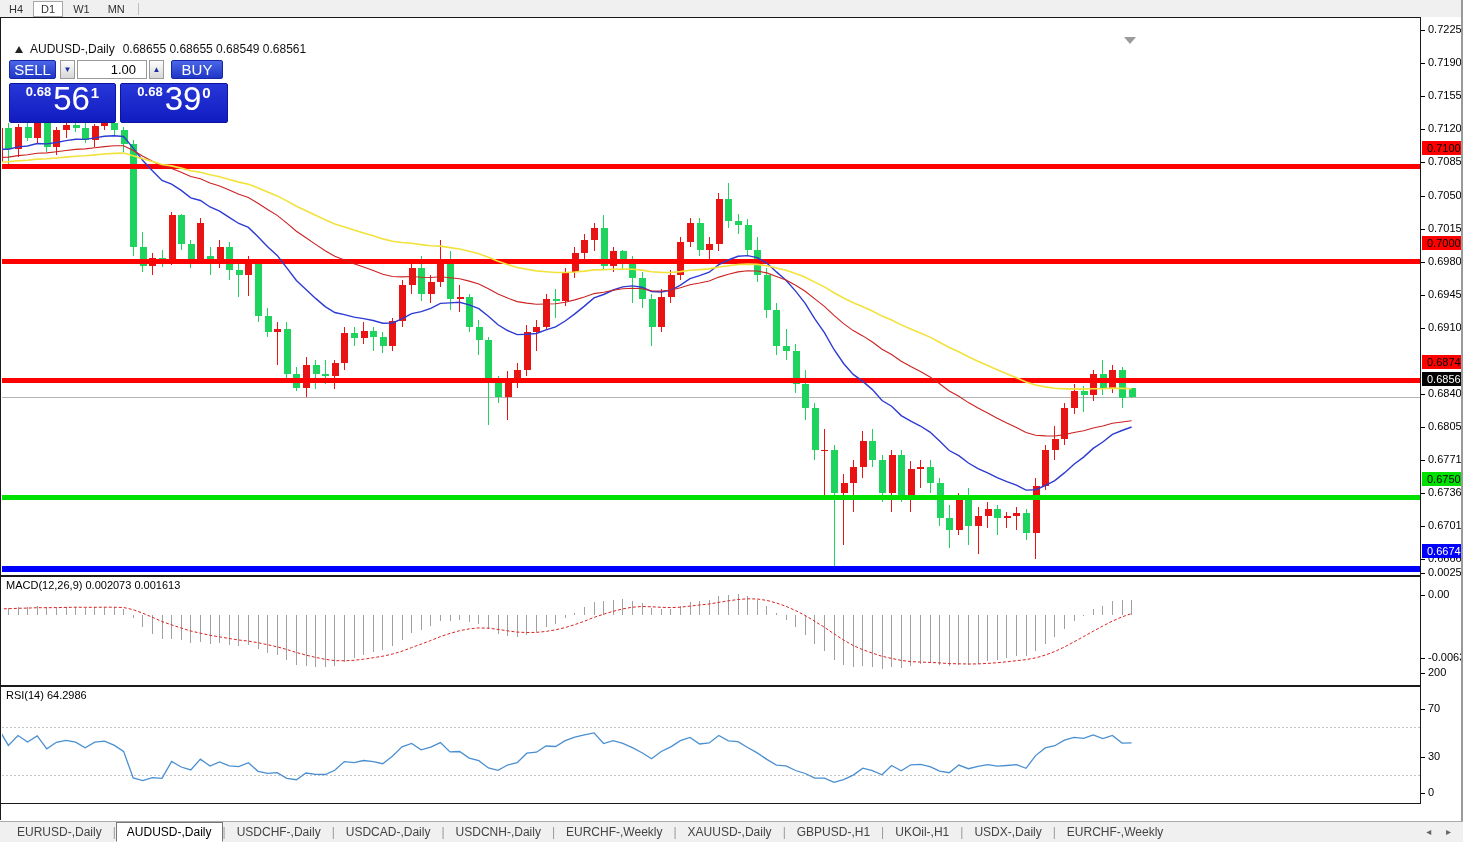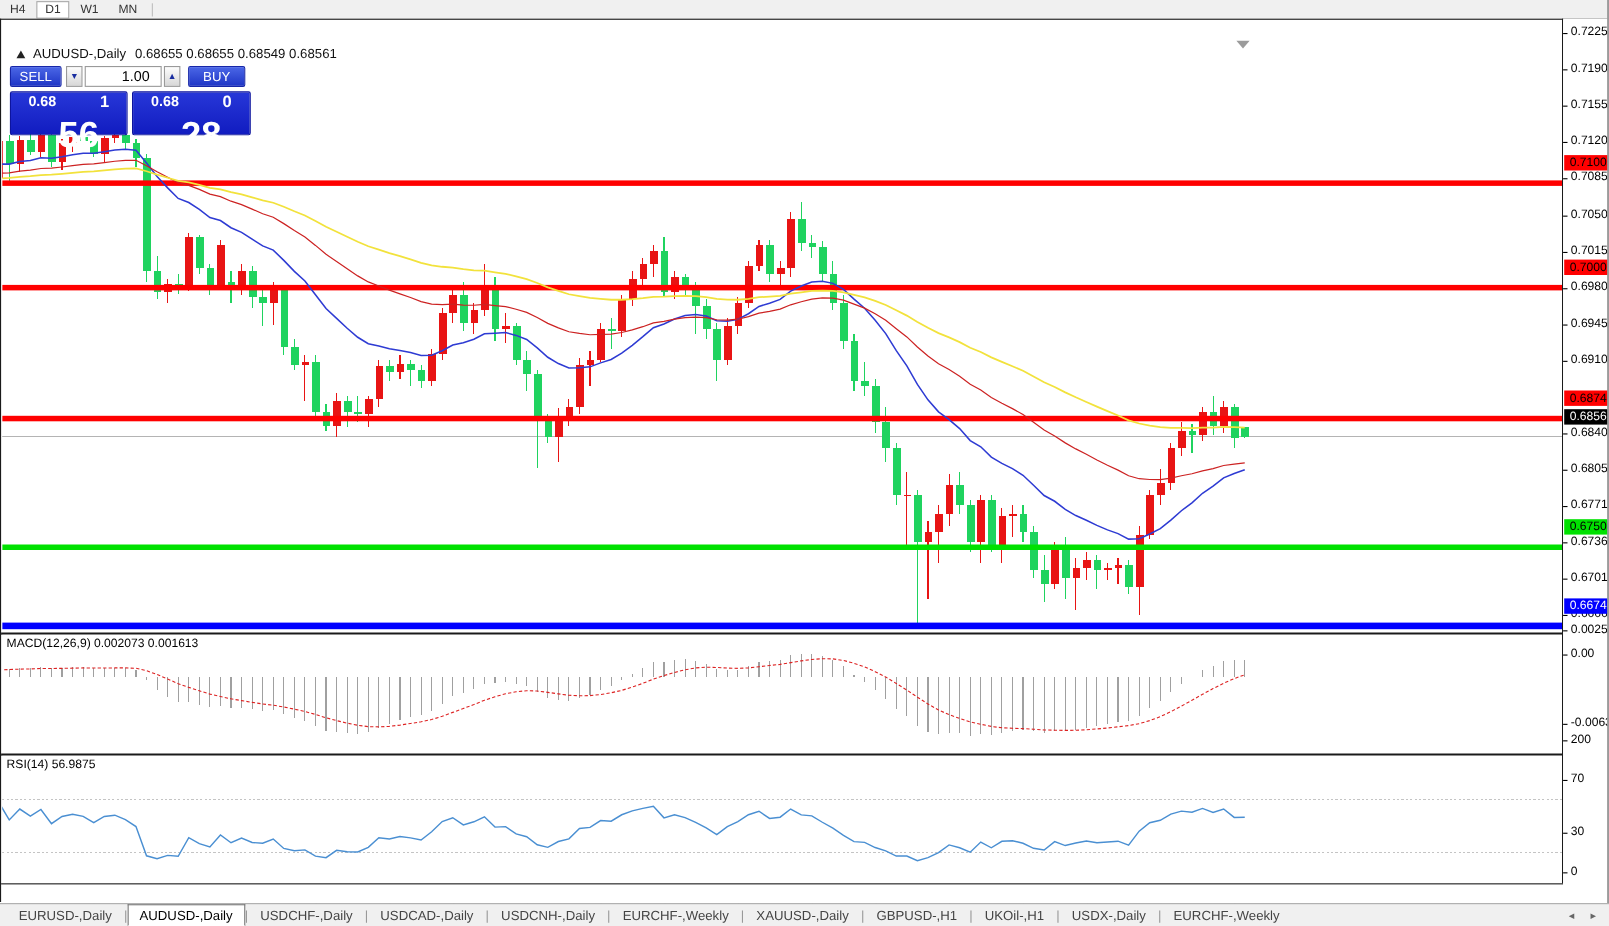--- a/index.html
+++ b/index.html
@@ -27,32 +27,32 @@
   .ptick{position:absolute;font-size:11px;color:#000;left:7px;white-space:nowrap;}
   .ptickline{position:absolute;left:0;width:4px;height:1px;background:#000;}
   .chip{position:absolute;left:1px;width:41px;font-size:11px;text-align:left;padding-left:5px;
         box-sizing:border-box;height:14px;line-height:14px;white-space:nowrap;}
   
   #chead{position:absolute;left:14px;top:24px;font-size:12px;color:#111;display:flex;align-items:center;}
   #chead .tri{width:0;height:0;border-left:4px solid transparent;border-right:4px solid transparent;
               border-bottom:7px solid #222;margin-right:7px;}
   #chead b{font-weight:normal;margin-right:8px;}
   #tpanel{position:absolute;left:0;top:42px;width:232px;}
-  .prow{position:absolute;height:19px;top:0;color:#fff;font-size:12px;display:flex;
+  .prow{position:absolute;height:19px;top:0;color:#fff;font-size:15px;display:flex;
         align-items:center;justify-content:center;cursor:default;}
   .bluebtn{background:linear-gradient(#4a66e6,#1f36c6);border:1px solid #1626a8;border-radius:2px;box-sizing:border-box;}
   .spinbtn{background:linear-gradient(#fdfdfd,#d7d7d7);border:1px solid #9a9a9a;box-sizing:border-box;
            color:#1a2ea0;font-size:8px;display:flex;align-items:center;justify-content:center;}
   #volbox{background:#fff;border:1px solid #9a9a9a;color:#000;font-size:13px;
           display:flex;align-items:center;justify-content:flex-end;padding-right:10px;box-sizing:border-box;padding-left:10px;}
   .bigbox{position:absolute;top:23px;height:40px;background:linear-gradient(#2737d8,#111cc0);
           border:1px solid #0d149e;border-radius:2px;box-sizing:border-box;color:#fff;
           display:flex;justify-content:center;padding-bottom:2px;cursor:default;}
   .bigbox .frac{font-size:13px;font-weight:bold;margin:0 2px 4px 0;}
-  .bigbox .pips{font-size:33px;font-weight:bold;line-height:30px;margin-top:24px;}
+  .bigbox .pips{font-size:33px;font-weight:normal;line-height:30px;}
   .bigbox .sup{font-size:15px;font-weight:bold;margin:0 0 16px 1px;}
   #shiftmark{position:absolute;left:1123px;top:19px;width:0;height:0;
              border-left:6px solid transparent;border-right:6px solid transparent;
              border-top:7px solid #9b9b9b;}
   .indlabel{position:absolute;left:4px;top:2px;font-size:11px;color:#000;white-space:nowrap;}
   
   #tscale{position:absolute;left:0;top:803px;width:1420px;height:17px;background:#fff;}
   .dlabel{position:absolute;top:3px;font-size:11px;color:#000;white-space:nowrap;transform:translateX(-50%);}
   .dtick{position:absolute;top:0;width:1px;height:4px;background:#000;}
   
@@ -456,21 +456,21 @@
         </svg>
       <div class="indlabel">MACD(12,26,9) 0.002073 0.001613</div>
     </div>
     <div class="sep" style="top:667px"></div>
     <div class="pane" id="rsi-pane">
       <svg id="rsi-svg" width="1419" height="133">
           <line x1="0" y1="40" x2="1419" y2="40" stroke="#c4c4c4" stroke-width="1" stroke-dasharray="2 2" shape-rendering="crispEdges"></line>
           <line x1="0" y1="88" x2="1419" y2="88" stroke="#c4c4c4" stroke-width="1" stroke-dasharray="2 2" shape-rendering="crispEdges"></line>
           <polyline points="-3.1999999999999993,42.2 6.4,58.4 16,48.5 25.6,55.0 35.2,48.9 44.8,61.8 54.4,55.3 64,53.3 73.6,55.2 83.2,60.8 92.8,55.2 102.39999999999999,54.1 112,58.1 121.6,64.4 131.2,91.0 140.8,93.6 150.4,90.6 160,91.4 169.6,74.5 179.2,80.0 188.79999999999998,82.9 198.4,72.1 208,79.1 217.6,74.9 227.2,78.9 236.79999999999998,79.6 246.39999999999998,75.7 256,84.3 265.6,86.4 275.2,85.6 284.8,91.3 294.4,92.7 304,86.0 313.59999999999997,87.3 323.2,87.5 332.8,83.3 342.4,74.6 352,75.7 361.59999999999997,73.5 371.2,74.7 380.8,76.7 390.4,69.2 400,59.9 409.59999999999997,56.4 419.2,62.9 428.8,60.1 438.4,55.6 448,64.9 457.59999999999997,64.5 467.2,71.1 476.79999999999995,73.7 486.4,81.0 496,83.3 505.59999999999997,78.0 515.2,75.6 524.8,66.2 534.4,65.2 544,59.0 553.6,59.5 563.1999999999999,53.7 572.8,50.2 582.4,47.9 592,45.9 601.6,56.5 611.1999999999999,53.7 620.8,56.3 630.4,60.7 640,65.7 649.6,71.7 659.1999999999999,64.5 668.8,59.9 678.4,53.7 688,50.5 697.6,57.0 707.1999999999999,55.9 716.8,48.5 726.4,53.8 736,54.7 745.6,60.5 755.1999999999999,65.9 764.8,72.4 774.4,78.1 784,78.8 793.6,83.5 803.1999999999999,86.5 812.8,91.2 822.4,91.2 832,95.4 841.6,92.7 851.1999999999999,88.1 860.8,81.1 870.4,83.7 880,87.8 889.6,78.5 899.1999999999999,83.7 908.8,77.8 918.4,77.3 928,79.6 937.5999999999999,84.2 947.1999999999999,85.7 956.8,78.1 966.4,81.7 976,79.4 985.5999999999999,77.6 995.1999999999999,79.1 1004.8,78.5 1014.4,77.7 1024,81.3 1033.6,68.6 1043.2,60.9 1052.8,58.7 1062.3999999999999,53.1 1072,50.4 1081.6,51.4 1091.2,47.9 1100.8,51.6 1110.3999999999999,48.5 1120,56.1 1129.6,55.9" fill="none" stroke="#4a8fd2" stroke-width="1.3"></polyline>
         </svg>
-      <div class="indlabel">RSI(14) 56.9875</div>
+      <div class="indlabel">RSI(14) 64.2986</div>
     </div>
     <div class="sep" style="top:785px;height:1px"></div>
 
     <div id="chead">
       <span class="tri"></span>
       <b>AUDUSD-,Daily</b>
       <span>0.68655 0.68655 0.68549 0.68561</span>
     </div>
 
     <div id="tpanel">
@@ -479,21 +479,21 @@
       <div class="prow" id="volbox" style="left:76px;width:70px;">1.00</div>
       <div class="prow spinbtn" style="left:148px;width:15px;">▲</div>
       <div class="prow bluebtn" style="left:170px;width:52px;">BUY</div>
       <div class="bigbox" style="left:8px;width:107px;">
         <span class="frac">0.68</span>
         <span class="pips">56</span>
         <span class="sup">1</span>
       </div>
       <div class="bigbox" style="left:119px;width:108px;">
         <span class="frac">0.68</span>
-        <span class="pips">28</span>
+        <span class="pips">39</span>
         <span class="sup">0</span>
       </div>
     </div>
 
     <div id="shiftmark"></div>
     <div id="tscale">
         <div class="dtick" style="left: 17px;"></div>
         <div class="dlabel" style="left: 17px;">8 Apr 2019</div>
         <div class="dtick" style="left: 84.2px;"></div>
         <div class="dlabel" style="left: 84.2px;">17 Apr 2019</div>

